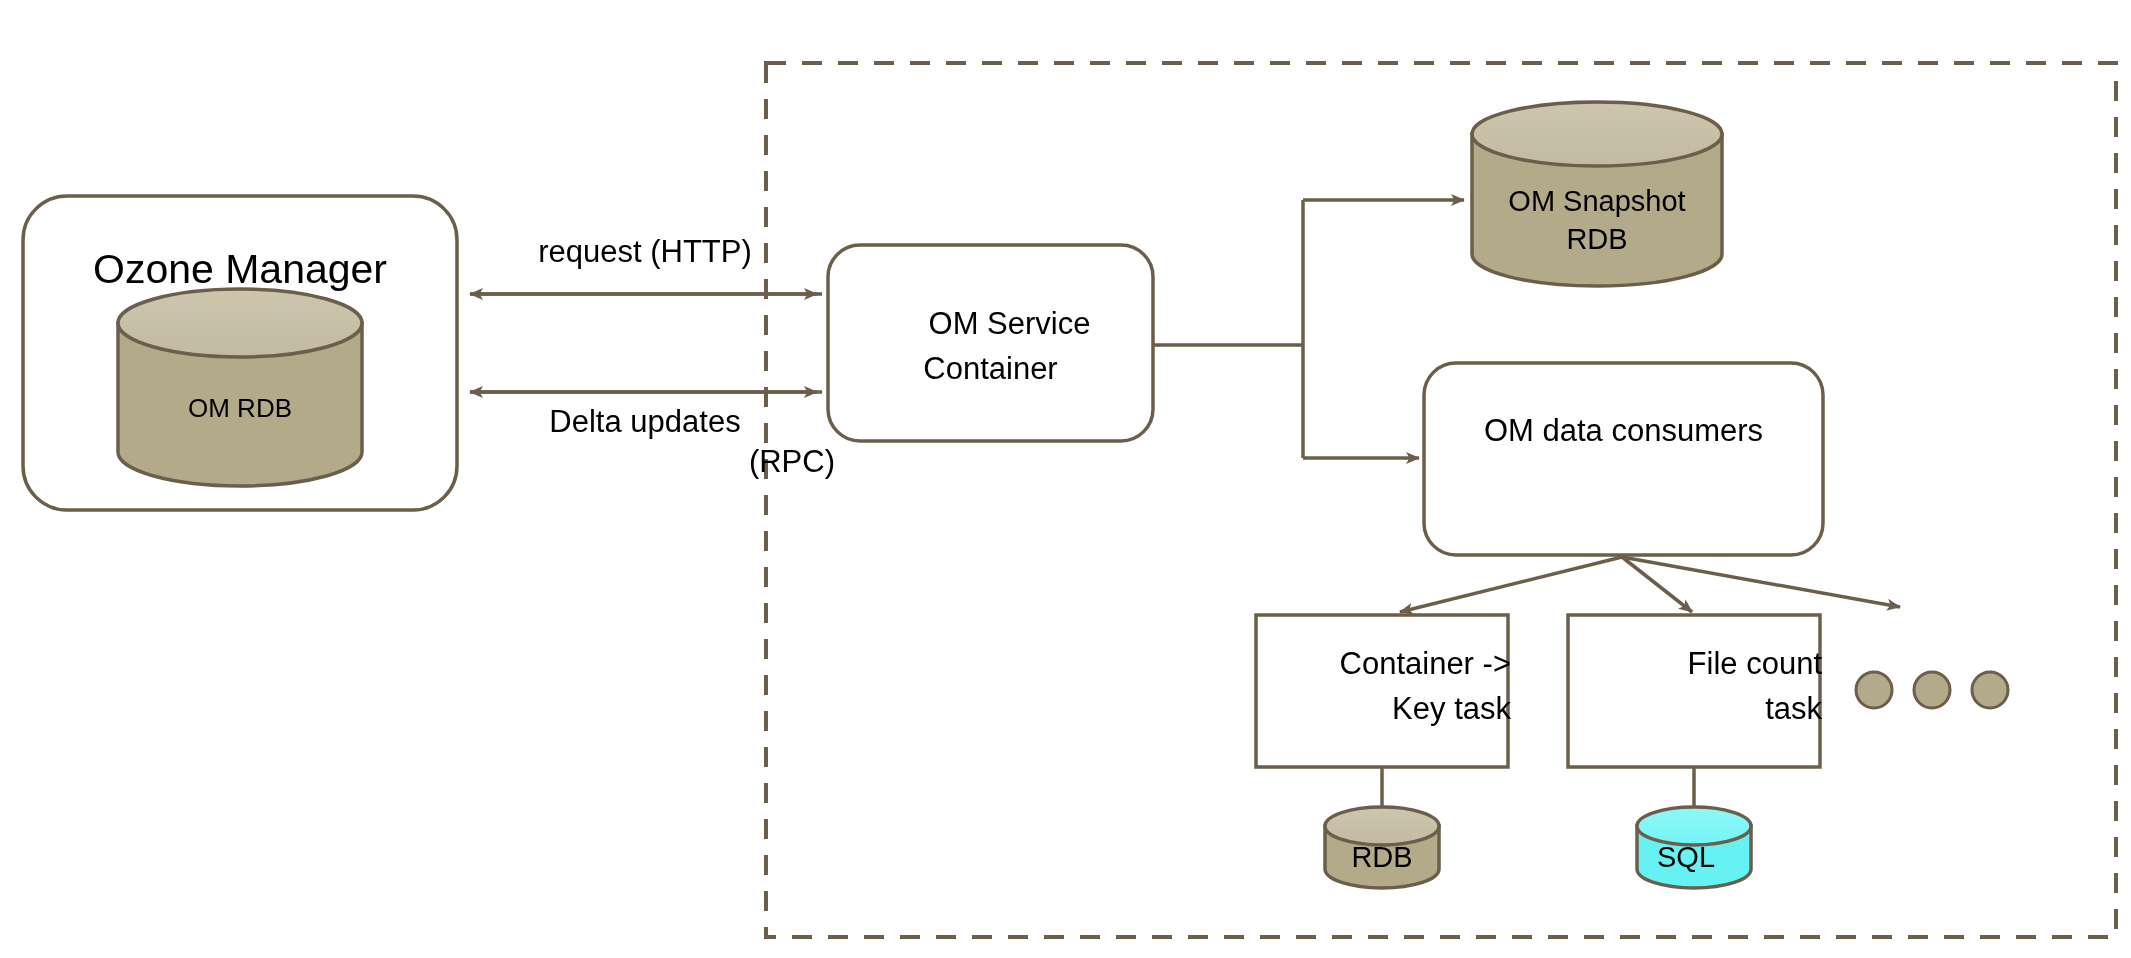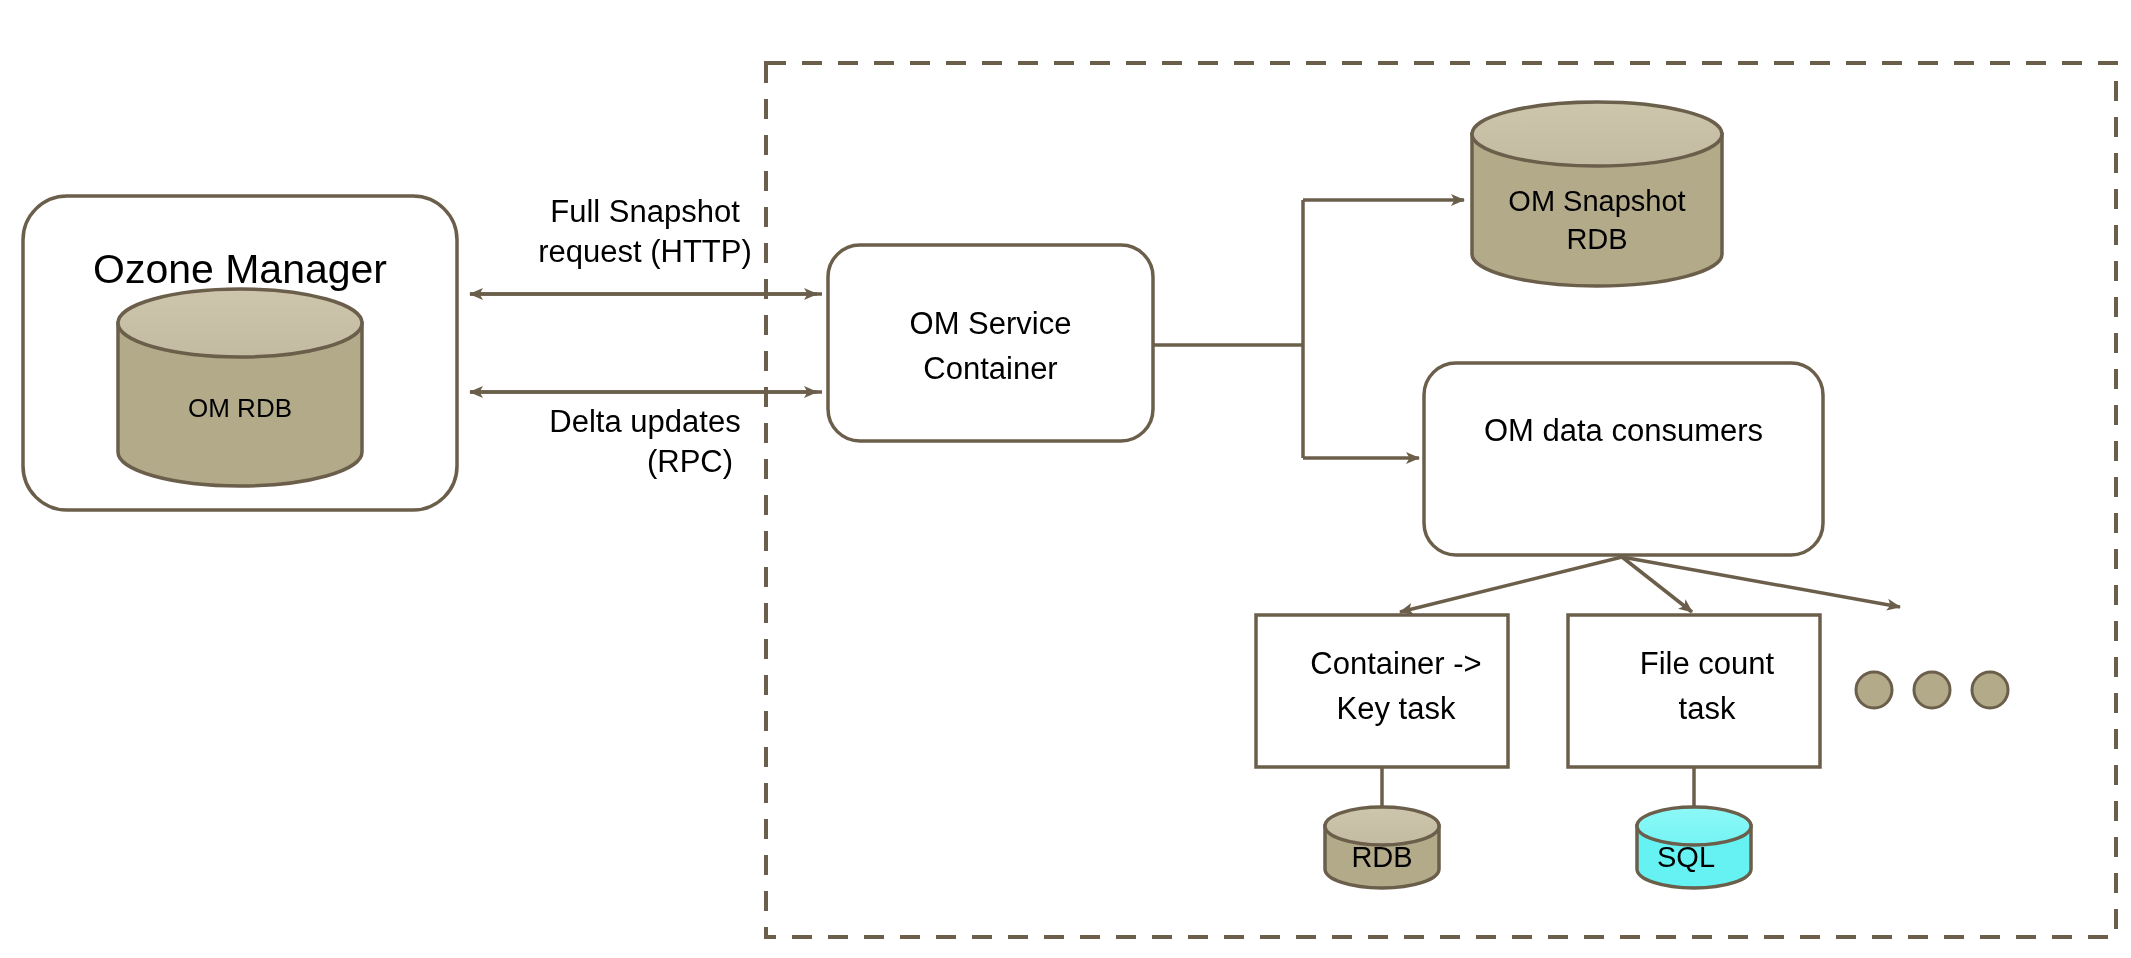--- a/index.html
+++ b/index.html
@@ -24,21 +24,21 @@
     width: 2131px;
     height: 958px;
   }
   .lbl {
     position: absolute;
     color: #000000;
     line-height: 1.22;
     white-space: pre-line;
   }
   .lbl-center { text-align: center; }
-  .lbl-left { text-align: center; }
+  .lbl-left { text-align: right; }
   .t-xl { font-size: 41px; }
   .t-lg { font-size: 26px; }
   .t-md { font-size: 31px; }
   .t-sm { font-size: 29px; }
 </style>
 </head>
 <body>
 
 <div id="canvas">
 
@@ -113,27 +113,26 @@
       <circle cx="1874" cy="690" r="18" fill="#b3aa8a" stroke="#6b5f4b" stroke-width="3"></circle>
       <circle cx="1932" cy="690" r="18" fill="#b3aa8a" stroke="#6b5f4b" stroke-width="3"></circle>
       <circle cx="1990" cy="690" r="18" fill="#b3aa8a" stroke="#6b5f4b" stroke-width="3"></circle>
     </g>
   </svg>
 
   <div class="lbl lbl-center t-xl" style="left:23px; top:244px; width:434px;">Ozone Manager</div>
 
   <div class="lbl lbl-center t-lg" style="left:118px; top:393px; width:244px;">OM RDB</div>
 
-  <div class="lbl lbl-center t-md" style="left:500px; top:193px; width:290px;">Full Snapshot</div>
   <div class="lbl lbl-center t-md" style="left:500px; top:233px; width:290px;">request (HTTP)</div>
 
   <div class="lbl lbl-center t-md" style="left:500px; top:403px; width:290px;">Delta updates</div>
   <div class="lbl lbl-left t-md" style="left:545px; top:443px; width:290px;">(RPC)</div>
 
-  <div class="lbl lbl-center t-md" style="left:828px; top:305px; width:325px;">OM Service</div>
+  <div class="lbl lbl-center t-md" style="left:828px; top:305px; width:325px;padding-left:19px;">OM Service</div>
   <div class="lbl lbl-center t-md" style="left:828px; top:350px; width:325px;">Container</div>
 
   <div class="lbl lbl-center t-sm" style="left:1472px; top:184px; width:250px;">OM Snapshot</div>
   <div class="lbl lbl-center t-sm" style="left:1472px; top:222px; width:250px;">RDB</div>
 
   <div class="lbl lbl-center t-md" style="left:1424px; top:412px; width:399px;">OM data consumers</div>
 
   <div class="lbl lbl-left t-md" style="left:1281px; top:645px; width:230px;">Container -&gt;</div>
   <div class="lbl lbl-left t-md" style="left:1281px; top:690px; width:230px;">Key task</div>
 

